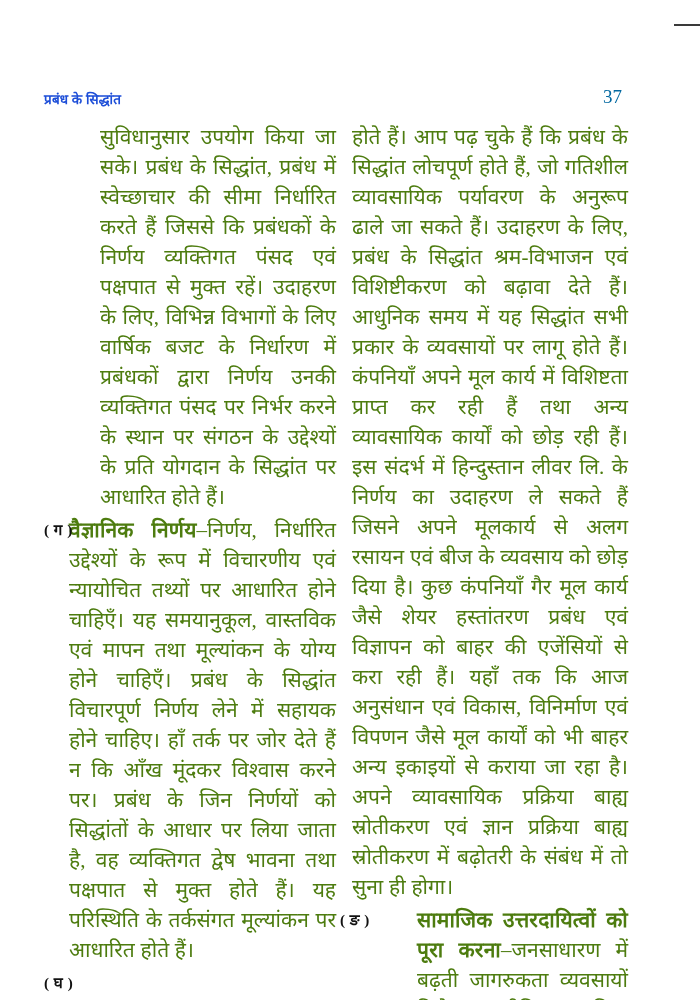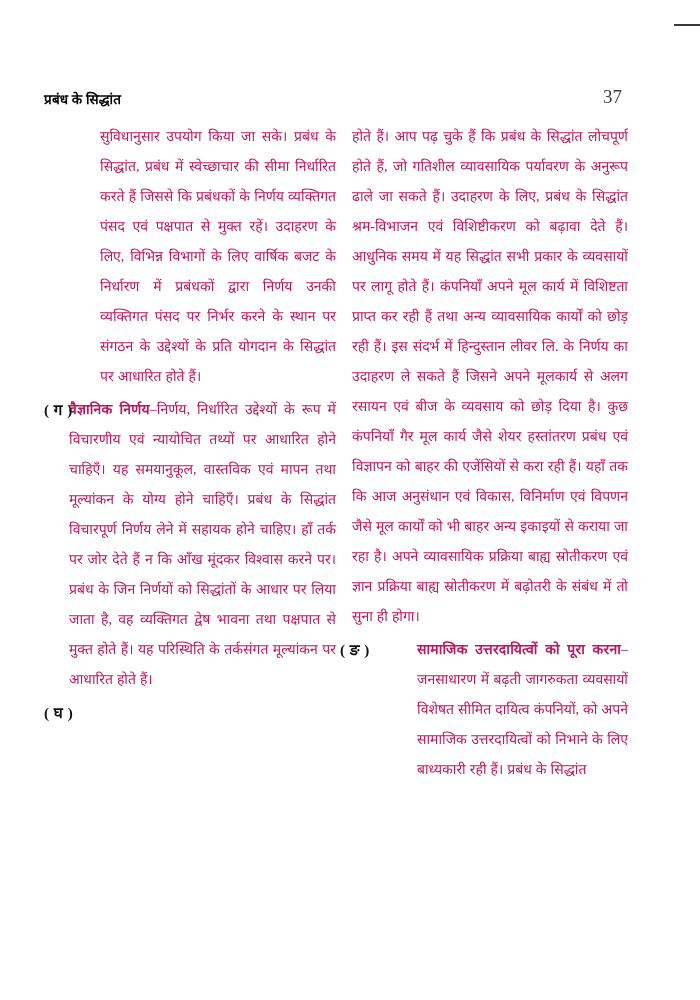--- a/index.html
+++ b/index.html
@@ -41,30 +41,30 @@
     right: 36px;
     height: 26px;
   }
   .runhead-title {
     position: absolute;
     left: 0;
     top: 2px;
     font-size: 13.5px;
     font-weight: 700;
     letter-spacing: 0.2px;
-    color: #000000;
+    color: #1d4ed8;
     white-space: nowrap;
   }
   .runhead-folio {
     position: absolute;
     right: 42px;
     top: -2px;
     font-size: 19px;
     font-weight: 400;
-    color: #404040;
+    color: #0369a1;
   }
 
   
   .columns {
     position: absolute;
     top: 122px;
     left: 0;
     width: 700px;
     height: 760px;
   }
@@ -78,26 +78,26 @@
   .col-right { left: 336px; }
 
   
   .block {
     position: relative;
     margin: 0 0 0 0;
   }
   .block + .block { margin-top: 3px; }
 
   .block-body {
-    font-size: 14px;
+    font-size: 21px;
     line-height: 30px;
     text-align: justify;
     text-justify: inter-word;
     word-spacing: 0.5px;
-    color: #be185d;
+    color: #4d7c0f;
   }
 
   
   .block.plain .block-body { margin-left: 56px; }
   .col-right .block.plain .block-body { margin-left: 16px; }
 
   
   .block.item .marker {
     position: absolute;
     left: 0px;

